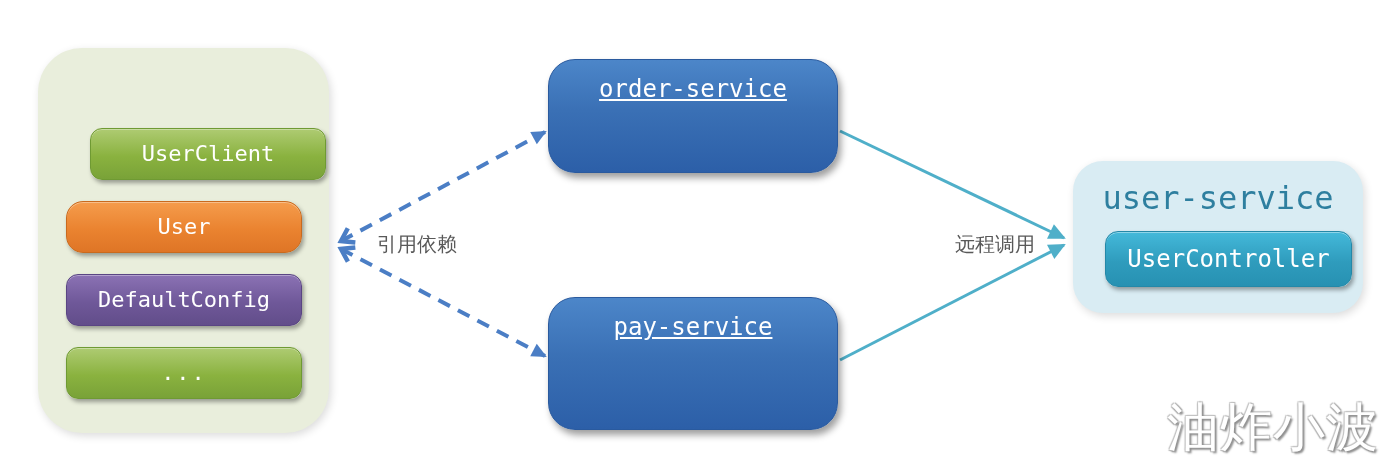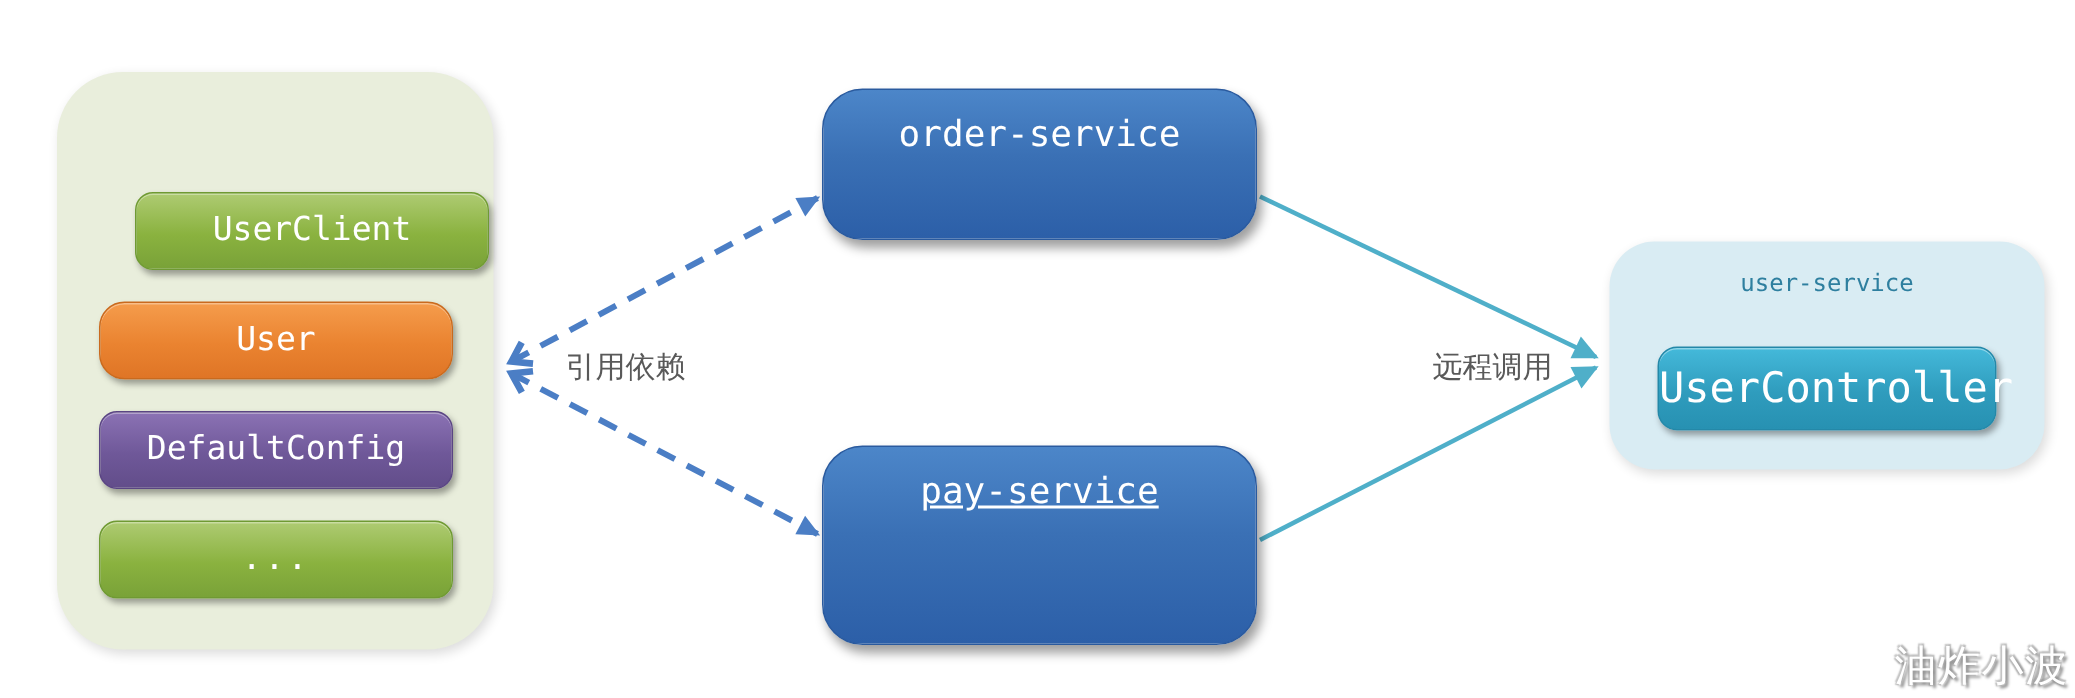--- a/index.html
+++ b/index.html
@@ -31,56 +31,56 @@
   .chip-1{top:80px;margin-left:24px;} .chip-2{top:153px;border-radius:17px;} .chip-3{top:226px;} .chip-4{top:299px;letter-spacing:2px;}
 
   
   .svc{
     position:absolute;left:548px;width:290px;box-sizing:border-box;
     border-radius:27px;border:1px solid #2a5a9e;
     background:linear-gradient(180deg,#4c86c9 0%,#3a70b5 45%,#2c5fa8 100%);
     box-shadow:3px 5px 7px rgba(0,0,0,0.38);
     color:#ffffff;font-size:24px;text-align:center;padding-top:15px;
   }
-  .svc-order{top:59px;height:101px;}
+  .svc-order{top:59px;height:114px;text-decoration:underline;}
   .svc-pay{top:297px;height:133px;text-decoration:underline;}
 
   
   .user-panel{
     position:absolute;left:1073px;top:161px;width:290px;height:152px;
     background:#d9ecf3;border-radius:30px;
     box-shadow:2px 3px 8px rgba(0,0,0,0.14);
   }
   .user-title{
     position:absolute;left:0;top:18px;width:100%;text-align:center;
-    font-size:16px;color:#2e7f9f;
+    font-size:32px;color:#2e7f9f;
   }
   .chip-teal{
-    position:absolute;left:32px;top:70px;width:226px;height:56px;box-sizing:border-box;
+    position:absolute;left:32px;top:70px;width:247px;height:56px;box-sizing:border-box;
     border-radius:13px;border:1px solid #2488a8;
     background:linear-gradient(180deg,#44b9da 0%,#2f9cbd 55%,#2791b2 100%);
     box-shadow:2px 3px 4px rgba(0,0,0,0.35), inset 0 1px 0 rgba(255,255,255,0.4);
-    color:#ffffff;font-size:28px;text-align:center;line-height:54px;
+    color:#ffffff;font-size:24px;text-align:center;line-height:54px;
   }
 
   
   .arrows{position:absolute;left:0;top:0;width:1383px;height:465px;}
   .dash{stroke:#4b7ec5;stroke-width:4;stroke-dasharray:13 9;fill:none;}
   .solid{stroke:#4fafc9;stroke-width:3;fill:none;}
 
   
   .edge-label{position:absolute;font-size:20px;color:#595959;white-space:nowrap;text-align:center;}
   .label-dep{left:377px;top:231px;}
   .label-remote{left:955px;top:231px;}
 
   
   .watermark{
     position:absolute;right:4px;bottom:2px;
     font-family:"Liberation Serif",serif;
-    font-size:28px;color:#ffffff;letter-spacing:1px;
+    font-size:52px;color:#ffffff;letter-spacing:1px;
     text-shadow:2px 2px 2px #8f8f8f,-1px -1px 1px #c4c4c4,1px -1px 1px #b8b8b8,-1px 1px 1px #b8b8b8;
   }
 </style>
 </head>
 <body>
 
 <div class="canvas">
 
   <svg class="arrows" width="1383" height="465" viewBox="0 0 1383 465" xmlns="http://www.w3.org/2000/svg">
     <defs>

